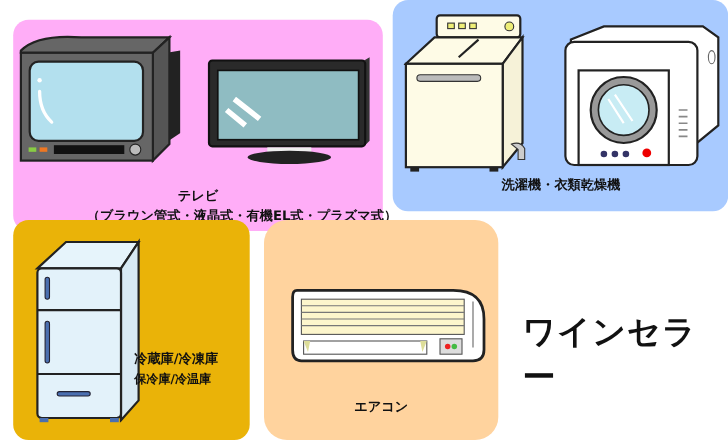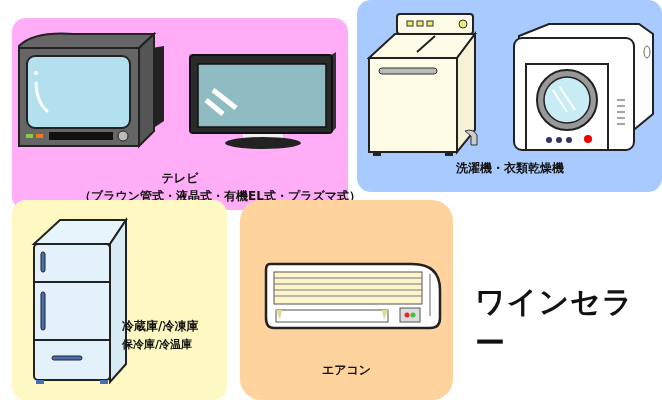--- a/index.html
+++ b/index.html
@@ -1,21 +1,21 @@
 <!DOCTYPE html>
 <html><head>
 <meta charset="utf-8">
 <style>
   html, body { margin:0; padding:0; }
   body { width:662px; height:400px; background:#ffffff; position:relative; overflow:hidden;
          font-family:"DejaVu Sans","Liberation Sans",sans-serif; }
   .panel { position:absolute; border-radius:14px; }
   .p-tv { left:12px; top:0; width:336px; height:192px; background:#ffadf7;margin-top:18px; }
   .p-wash { left:357px; top:0; width:305px; height:192px; background:#a8caff; }
-  .p-fridge { left:12px; top:200px; width:215px; height:200px; background:#fef9c3; border-radius:14px; }
+  .p-fridge { left:12px; top:200px; width:215px; height:200px; background:#eab308; border-radius:14px; }
   .p-ac { left:240px; top:200px; width:213px; height:200px; background:#ffd39e;border-radius:21px; }
   .lbl { position:absolute; color:#111; font-weight:bold; text-align:center; white-space:nowrap; }
   .tv-l1 { left:0; width:336px; top:152px; font-size:12px; }
   .tv-l2 { left:0; width:336px; top:170px; font-size:12px;padding-left:40px; }
   .wash-l { left:0; width:306px; top:160px; font-size:12px; }
   .fr-l1 { left:110px; top:320px; font-size:12px; text-align:left; }
   .fr-l2 { left:110px; top:338px; font-size:11px; text-align:right; }
   .ac-l { left:0; width:213px; top:362px; font-size:12px; }
   .title { position:absolute; left:475px; top:282px; font-size:30px; font-weight:bold; color:#111; letter-spacing:1px; }
   svg { position:absolute; }

